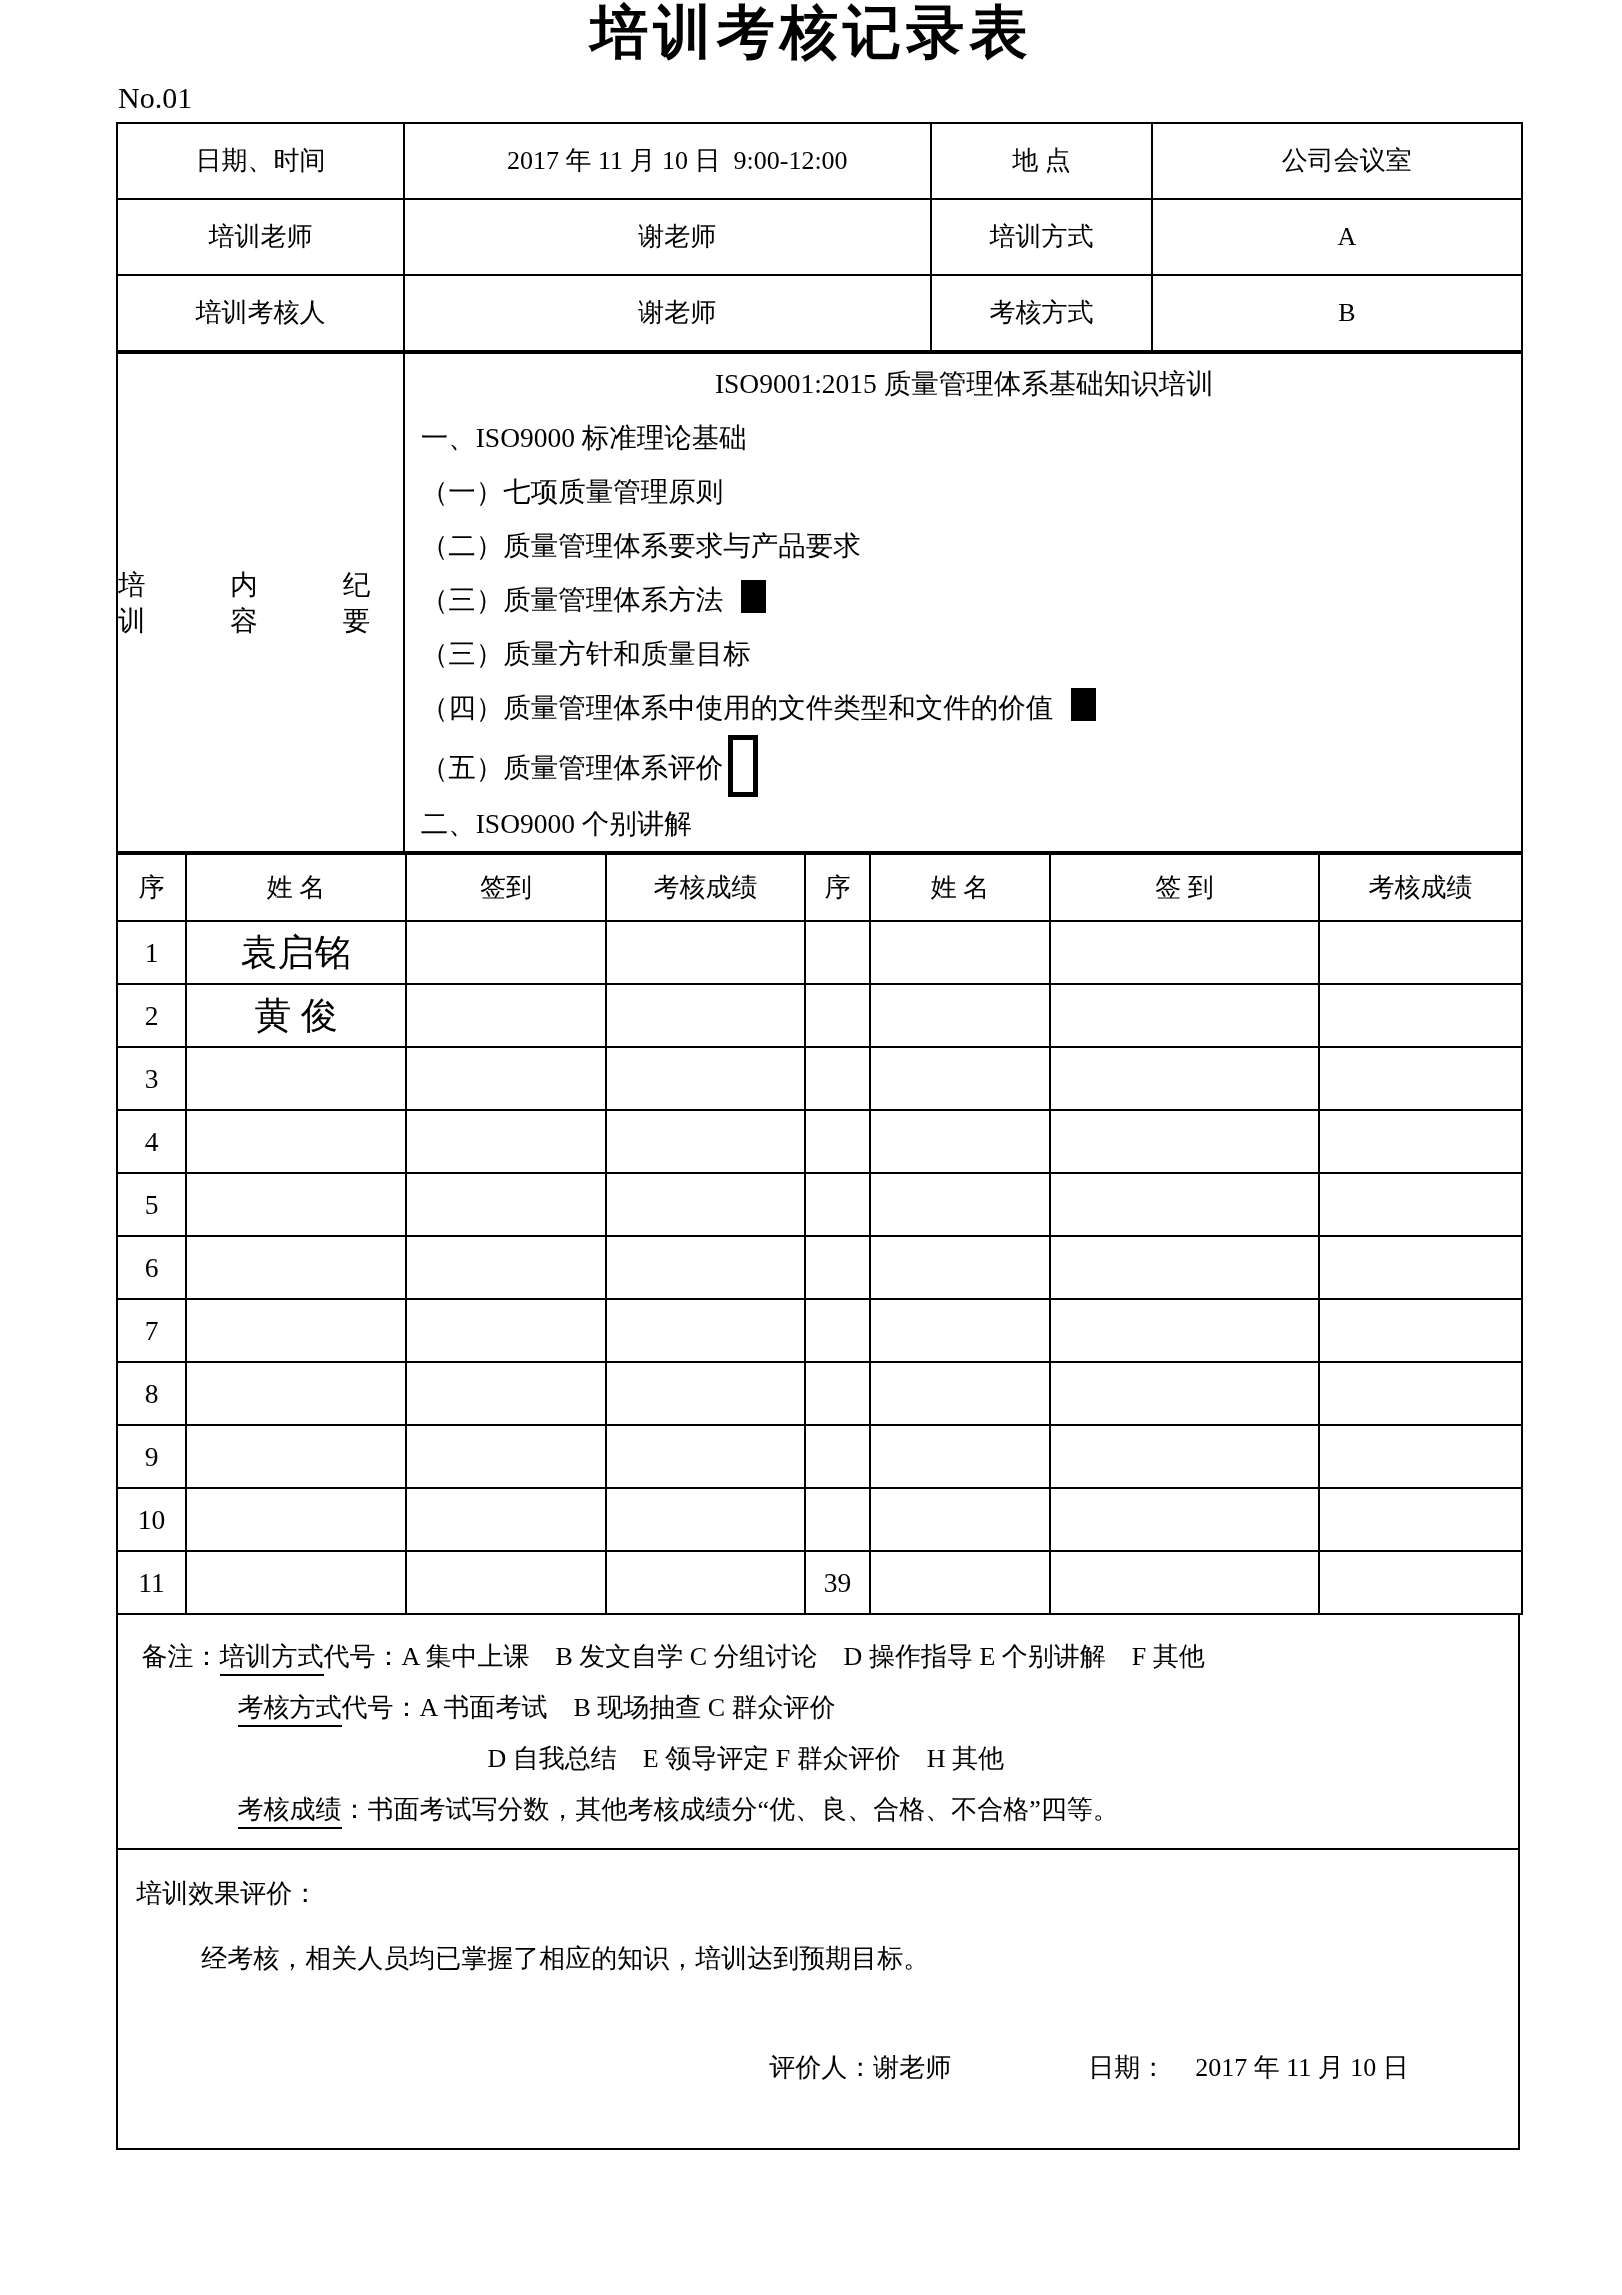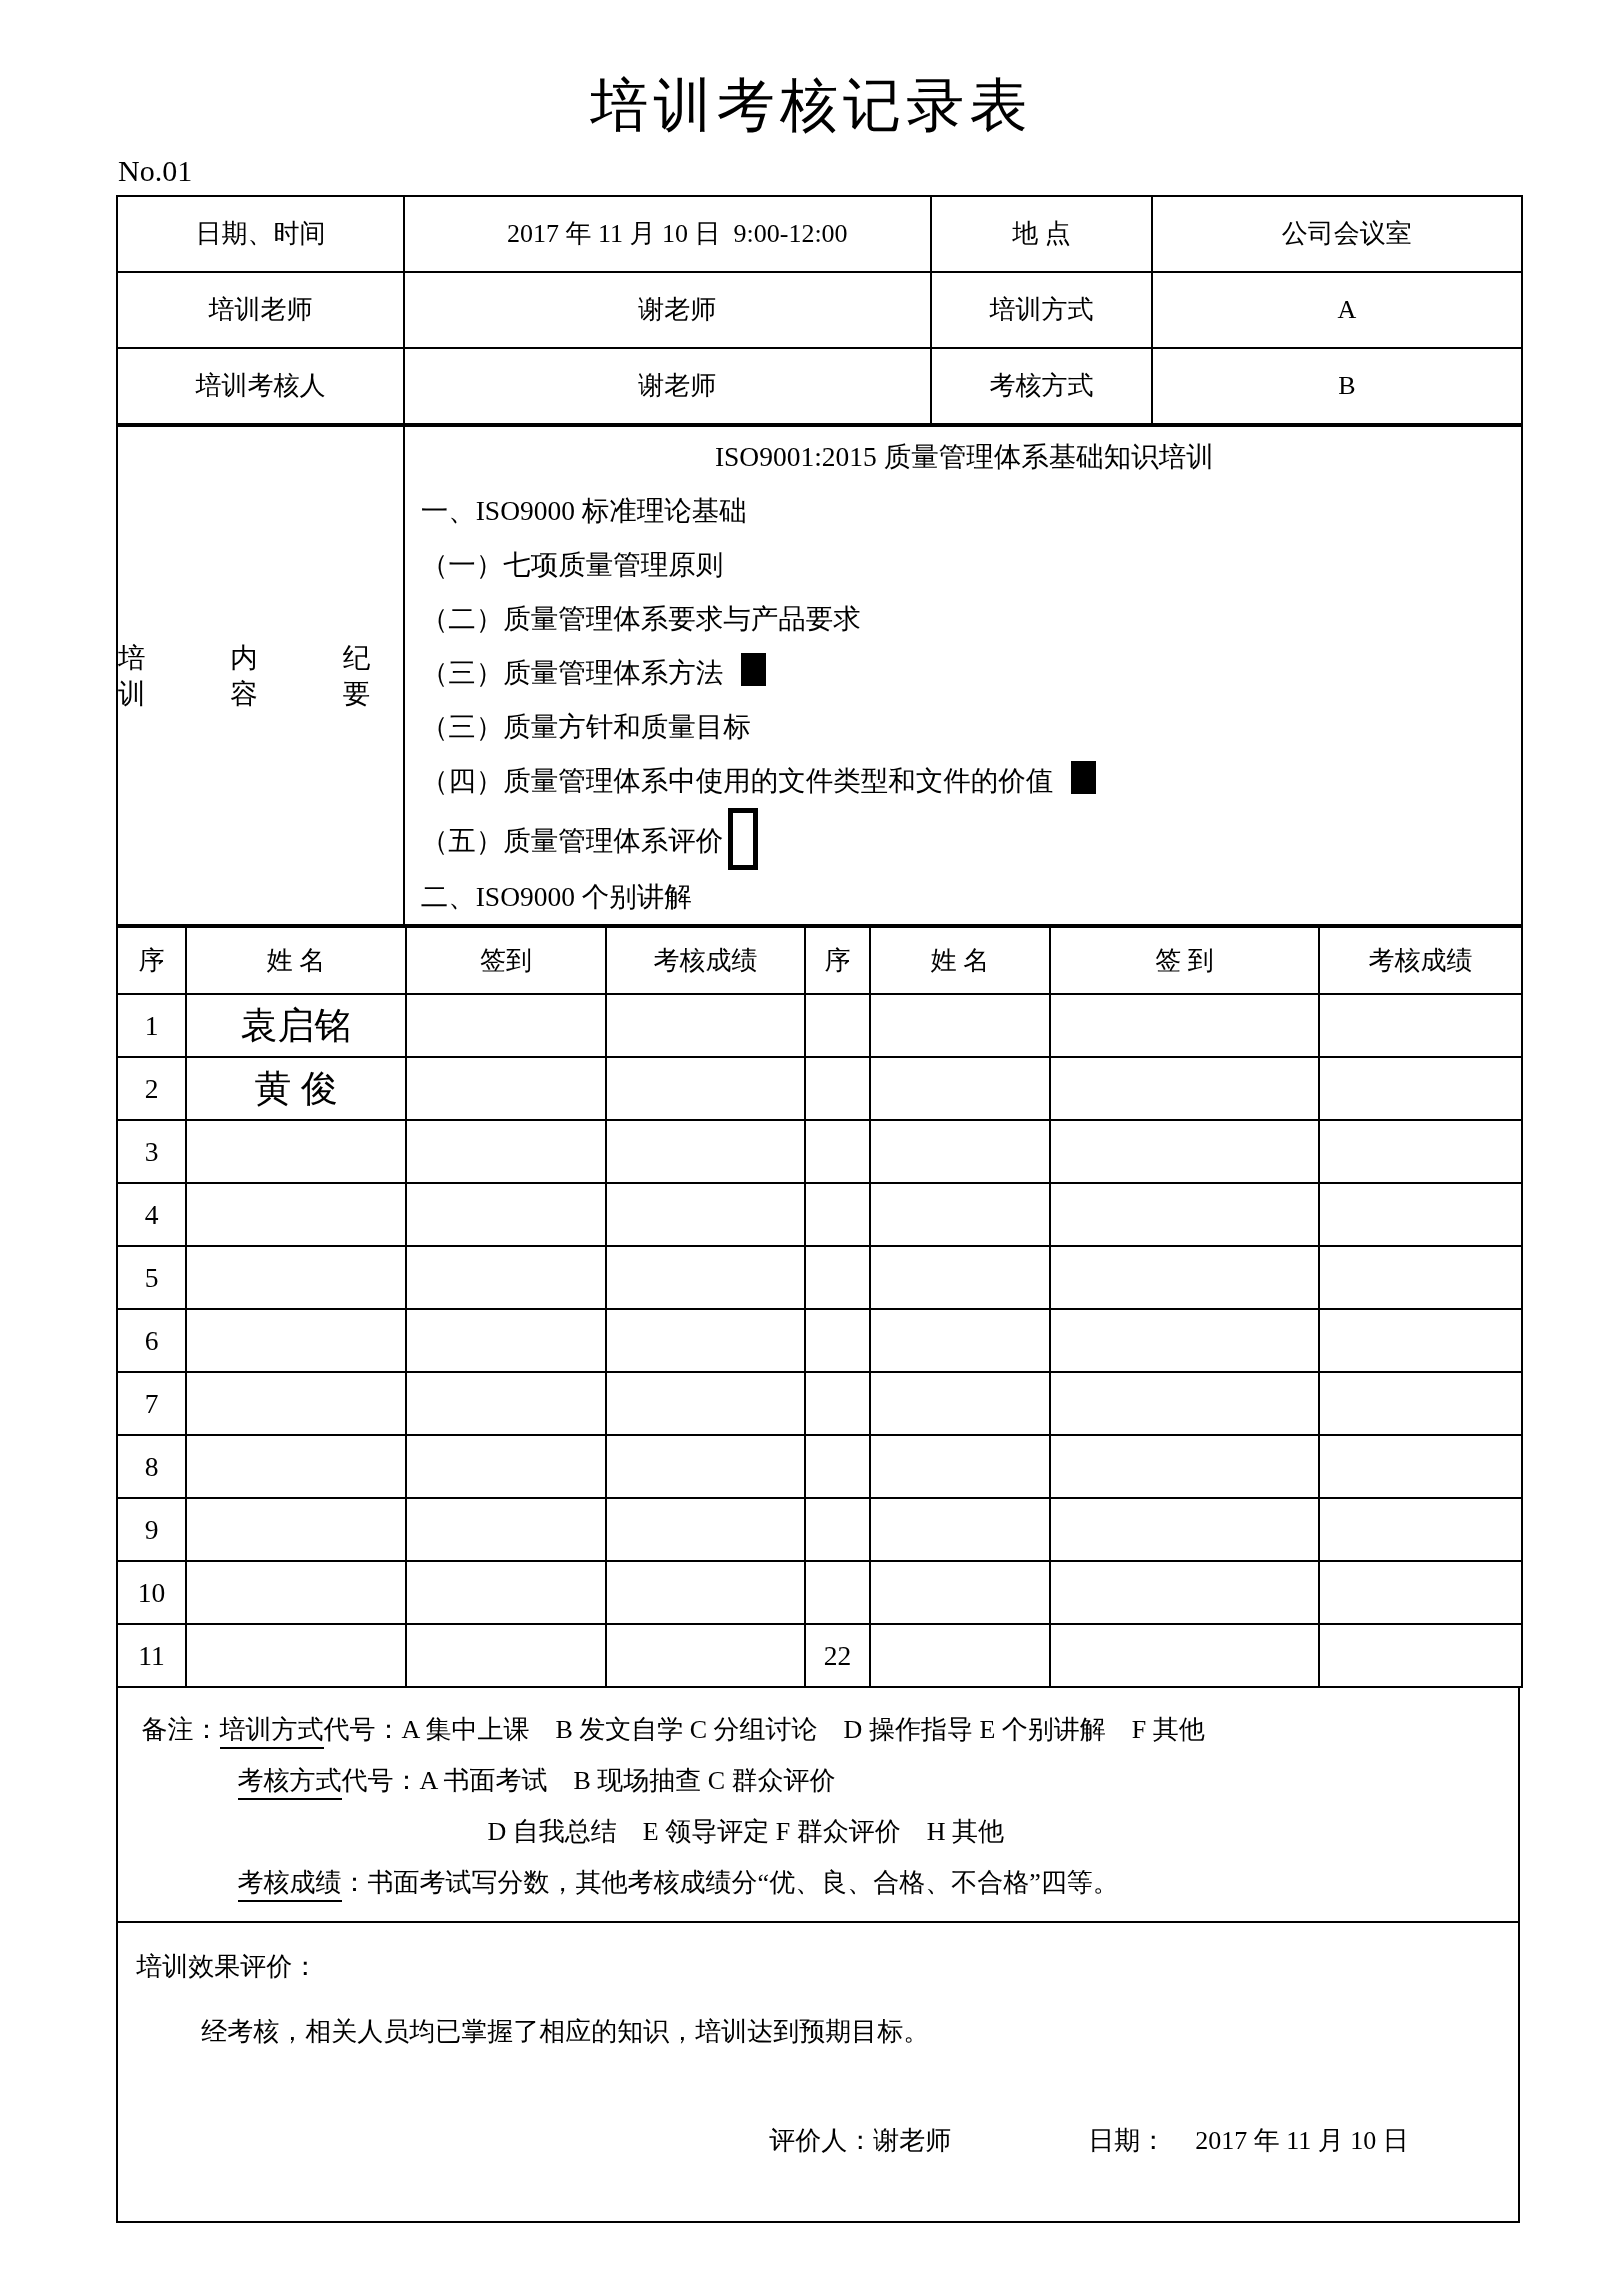--- a/index.html
+++ b/index.html
@@ -4,24 +4,23 @@
 <style>
   * { box-sizing: border-box; margin: 0; padding: 0; }
   html, body { background: #ffffff; }
   body {
     width: 1623px; height: 2295px;
     font-family: "Liberation Serif", "DejaVu Serif", serif;
     color: #000;
     position: relative;
   }
   .page-title {
-    padding-top: 73px;
     text-align: center;
     font-size: 58px;
-    font-weight: normal;
+    font-weight: bold;
     letter-spacing: 5.2px;
     line-height: 1.15;
   }
   .doc-no {
     margin: 14.4px 0 6.5px 118px;
     font-size: 30px;
   }
   .form { margin-left: 116px; width: 1249px; }
 
   table { border-collapse: collapse; table-layout: fixed; width: 1404px; }
@@ -276,21 +275,21 @@
         <td class="c-seq"></td>
         <td class="c-name"></td>
         <td class="c-sign"></td>
         <td class="c-score"></td>
       </tr>
       <tr>
         <td class="c-seq">11</td>
         <td class="c-name"></td>
         <td class="c-sign"></td>
         <td class="c-score"></td>
-        <td class="c-seq">22</td>
+        <td class="c-seq">39</td>
         <td class="c-name"></td>
         <td class="c-sign"></td>
         <td class="c-score"></td>
       </tr>
     </tbody>
       </table>
 
     <div class="remarks section">
       <div class="rline"><span>备注：</span><span class="u">培训方式</span><span>代号：A 集中上课　B 发文自学 C 分组讨论　D 操作指导 E 个别讲解　F 其他</span></div>
       <div class="rline indent1"><span class="u">考核方式</span><span>代号：A 书面考试　B 现场抽查 C 群众评价</span></div>

